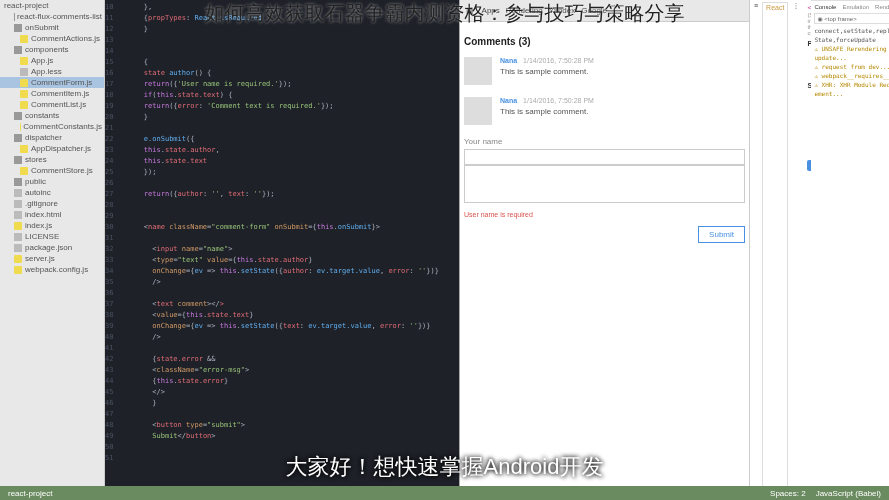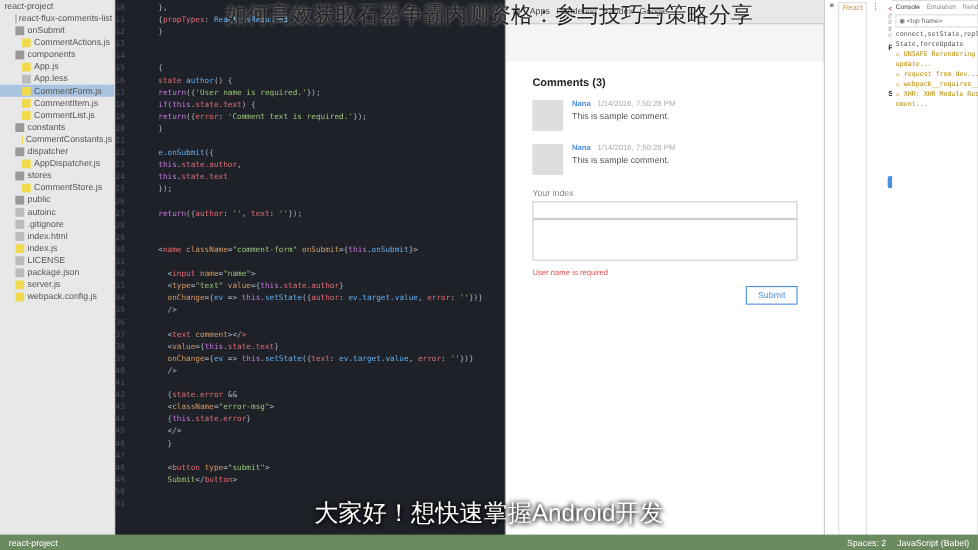--- a/index.html
+++ b/index.html
@@ -24,21 +24,21 @@
 .code { flex: 1; padding: 2px 4px; line-height: 11px; white-space: pre; }
 .code .kw { color: #c678dd; }
 .code .str { color: #98c379; }
 .code .fn { color: #61afef; }
 .code .prop { color: #e06c75; }
 .code .attr { color: #d19a66; }
 
 
 .browser { width: 290px; background: #f5f5f5; display: flex; flex-direction: column; border-left: 1px solid #aaa; }
 .browser-bar { height: 22px; background: #e8e8e8; border-bottom: 1px solid #ccc; display: flex; align-items: center; padding: 0 6px; gap: 8px; font-size: 8px; color: #444; }
-.browser-content { flex: 1; background: #fff; padding: 14px 24px; font-size: 9px; color: #333; margin-top: 34px; }
+.browser-content { flex: 1; background: #fff; padding: 14px 4px; font-size: 9px; color: #333; }
 .comments-title { font-weight: 600; font-size: 10px; margin-bottom: 10px; color: #222; }
 .comment-row { display: flex; gap: 8px; margin-bottom: 12px; }
 .avatar-box { width: 28px; height: 28px; background: #ddd; flex-shrink: 0; }
 .comment-body { flex: 1; }
 .comment-meta { font-size: 7px; margin-bottom: 3px; }
 .comment-name { color: #4a90e2; font-weight: 600; }
 .comment-date { color: #aaa; margin-left: 4px; }
 .comment-text { font-size: 8px; color: #555; }
 .form-label { font-size: 8px; color: #888; margin-top: 10px; margin-bottom: 3px; }
 .form-input { width: 100%; border: 1px solid #ccc; height: 16px; padding: 2px 4px; font-size: 8px; }
@@ -288,21 +288,21 @@
     <div class="avatar-box"></div>
     <div class="comment-body">
       <div class="comment-meta">
         <span class="comment-name">Nana</span>
         <span class="comment-date">1/14/2016, 7:50:28 PM</span>
       </div>
       <div class="comment-text">This is sample comment.</div>
     </div>
   </div>
         </div>
-      <div class="form-label">Your index</div>
+      <div class="form-label">Your name</div>
       <input class="form-input" style="">
       <textarea class="form-textarea" style=""></textarea>
       <div class="form-error">User name is required</div>
       <button class="submit-btn">Submit</button>
     </div>
   </div>
 
   <div class="devtools">
     <div class="devtools-tabs">
       <span>≡</span>

